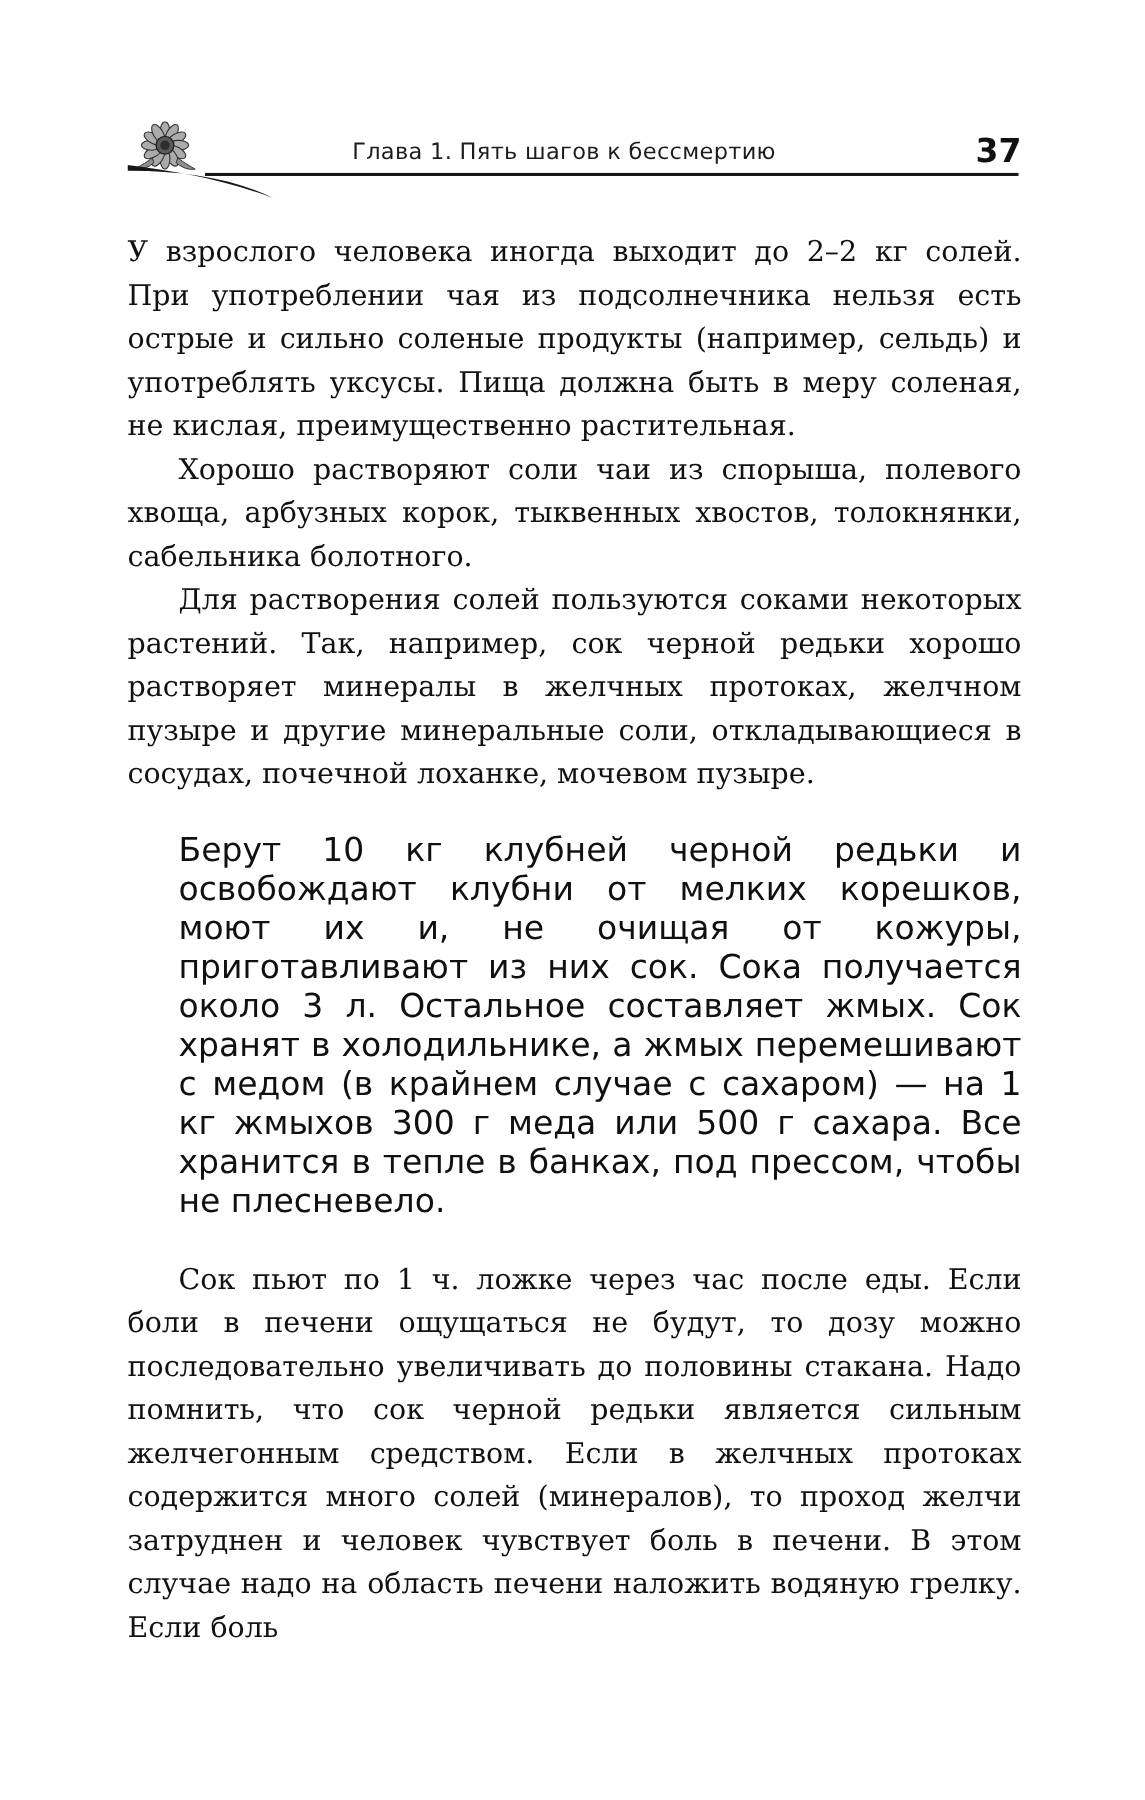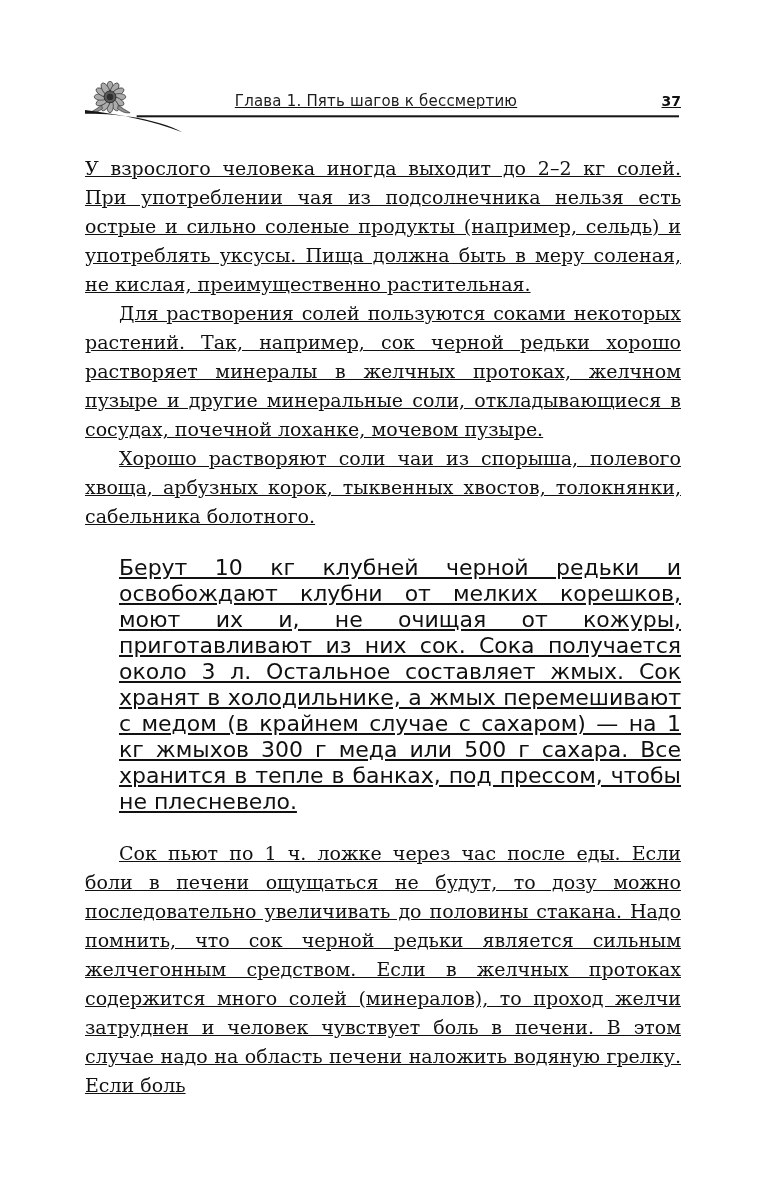--- a/index.html
+++ b/index.html
@@ -7,21 +7,20 @@
   body { font-family: "DejaVu Serif", serif; }
 
   .page {
     position: relative;
     width: 763px;
     height: 1200px;
     background: #ffffff;
     overflow: hidden;
     padding: 84px 82px 0 85px; 
     color: #111;
-    text-decoration: underline;
   }
 
   
   .running-head {
     position: relative;
     height: 52px;
     margin-bottom: 18px;
   }
   .running-head-row {
     display: flex;
@@ -40,21 +39,21 @@
     font-family: "DejaVu Sans", sans-serif;
     font-size: 15px;
     font-weight: 500;
     letter-spacing: 0.2px;
     color: #1c1c1c;
     padding-right: 30px;
   }
   .page-number {
     flex: 0 0 auto;
     font-family: "DejaVu Sans", sans-serif;
-    font-size: 14px;
+    font-size: 22px;
     font-weight: bold;
     color: #111;
     width: 34px;
     text-align: right;
   }
   .swoosh {
     position: absolute;
     left: 0;
     right: 0;
     top: 26px;
@@ -117,19 +116,19 @@
       <div class="page-number">37</div>
     </div>
     <svg class="swoosh" viewBox="0 0 600 20" preserveAspectRatio="none" aria-hidden="true">
       <rect x="52" y="4.4" width="546" height="1.7" fill="#161616"></rect>
       <path d="M0 0 C 35 3.5, 68 9, 98 18.5 C 72 7.5, 36 3, 0 3.2 Z" fill="#161616"></path>
     </svg>
   </div>
 
   <div class="body-text">
     <p class="para no-indent">У взрослого человека иногда выходит до 2–2 кг солей. При употреблении чая из подсолнечника нельзя есть острые и сильно соленые продукты (например, сельдь) и употреблять уксусы. Пища должна быть в меру соленая, не кислая, преимущественно растительная.</p>
+    <p class="para">Хорошо растворяют соли чаи из спорыша, полевого хвоща, арбузных корок, тыквенных хвостов, толокнянки, сабельника болотного.</p>
     <p class="para">Для растворения солей пользуются соками некоторых растений. Так, например, сок черной редьки хорошо растворяет минералы в желчных протоках, желчном пузыре и другие минеральные соли, откладывающиеся в сосудах, почечной лоханке, мочевом пузыре.</p>
-    <p class="para">Хорошо растворяют соли чаи из спорыша, полевого хвоща, арбузных корок, тыквенных хвостов, толокнянки, сабельника болотного.</p>
     <div class="recipe-block">Берут 10 кг клубней черной редьки и освобождают клубни от мелких корешков, моют их и, не очищая от кожуры, приготавливают из них сок. Сока получается около 3 л. Остальное составляет жмых. Сок хранят в холодильнике, а жмых перемешивают с медом (в крайнем случае с сахаром) — на 1 кг жмыхов 300 г меда или 500 г сахара. Все хранится в тепле в банках, под прессом, чтобы не плесневело.</div>
     <p class="para">Сок пьют по 1 ч. ложке через час после еды. Если боли в печени ощущаться не будут, то дозу можно последовательно увеличивать до половины стакана. Надо помнить, что сок черной редьки является сильным желчегонным средством. Если в желчных протоках содержится много солей (минералов), то проход желчи затруднен и человек чувствует боль в печени. В этом случае надо на область печени наложить водяную грелку. Если боль</p>
   </div>
 
 </div>
 
 </body></html>

